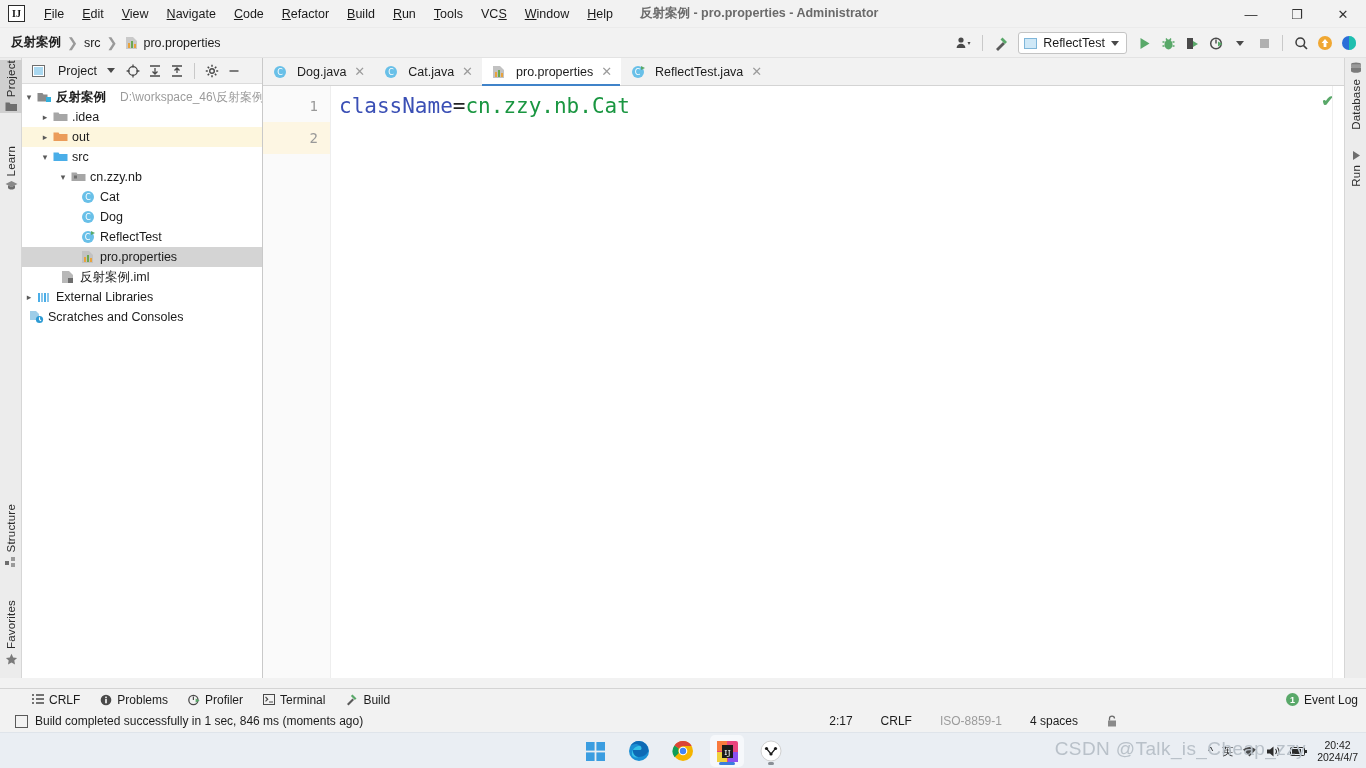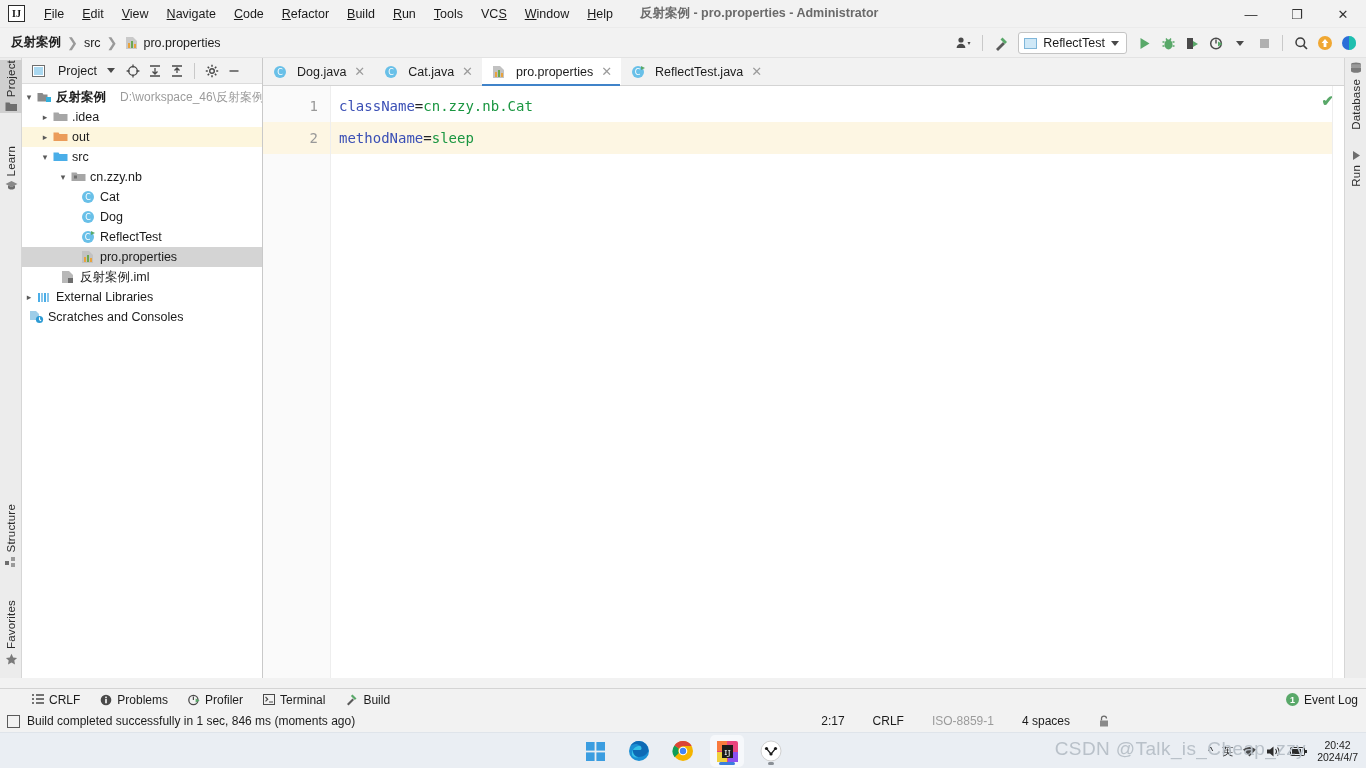--- a/index.html
+++ b/index.html
@@ -156,21 +156,21 @@
     width: 68px; background: #fafafa; border-right: 1px solid #eee;
     padding-top: 4px; flex: none;
   }
   .gline {
     height: 32px; line-height: 32px; text-align: right; padding-right: 12px;
     color: #999; font-size: 14px; font-family: "DejaVu Sans Mono", monospace;
   }
   .gline.cur { background: #fdf6e3; }
   .codelines { flex: 1; padding-top: 4px; position: relative; }
   .cline {
-    height: 32px; line-height: 32px; font-size: 14px;
+    height: 32px; line-height: 32px; font-size: 21px;
     font-family: "DejaVu Sans Mono", monospace; padding-left: 8px;
     white-space: pre;
   }
   .cline.cur { background: #fdf6e3; }
   .k-key { color: #3a4fb5; }
   .k-eq { color: #222; }
   .k-val { color: #1a9641; }
   .k-val2 { color: #1a9641; }
   .check-mark {
     position: absolute; right: 10px; top: 6px; color: #59a869;
@@ -194,21 +194,21 @@
   .bb-right {
     position: absolute; right: 8px; display: flex; align-items: center; gap: 5px;
     font-size: 12px; color: #1c1c1c;
   }
   .badge-dot {
     width: 13px; height: 13px; border-radius: 50%; background: #59a869;
     color: #fff; font-size: 9px; display: flex; align-items: center;
     justify-content: center; font-weight: bold;
   }
   .statusbar {
-    position: absolute; left: 0; bottom: 36px; width: 1118px; height: 22px;
+    position: absolute; left: 8px; bottom: 36px; width: 1118px; height: 22px;
     background: #f2f2f2; display: flex; align-items: center;
     font-size: 12px; color: #1c1c1c;
   }
   .sb-left { display: flex; align-items: center; gap: 7px; padding-left: 7px; }
   .sb-right {
     position: absolute; right: 8px; display: flex; align-items: center; gap: 28px;
   }
   .sb-right .dim { color: #9b9b9b; }
   .sb-ico { width: 13px; height: 13px; border: 1.4px solid #5a5a5a; }
 
@@ -655,21 +655,20 @@
       </div>
     </div>
 
     <div class="code-wrap">
       <div class="gutter">
         <div class="gline">1</div>
         <div class="gline cur">2</div>
       </div>
       <div class="codelines">
         <div class="cline"><span class="k-key">className</span><span class="k-eq">=</span><span class="k-val">cn.zzy.nb.Cat</span></div>
-        <div class="cline cur"><span class="k-key">methodName</span><span class="k-eq">=</span><span class="k-val2">sleep</span></div>
         <div class="check-mark">✔</div>
       </div>
       <div class="ed-scroll"></div>
     </div>
   </div>
 
   <div class="bottombar">
     <div style="width:22px;"></div>
     <div class="bb-item">
       <span>

